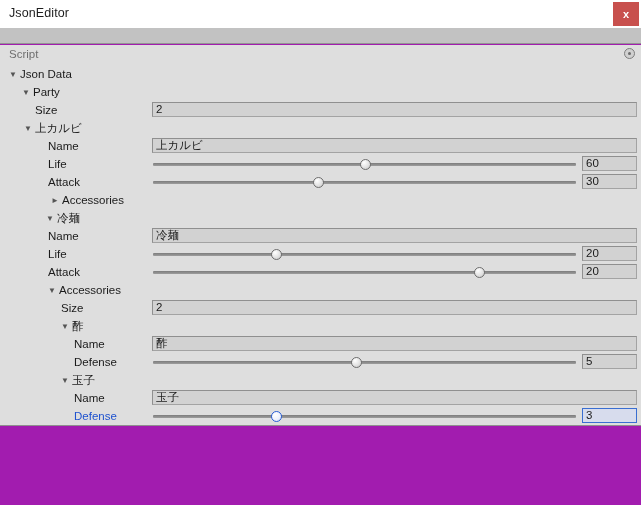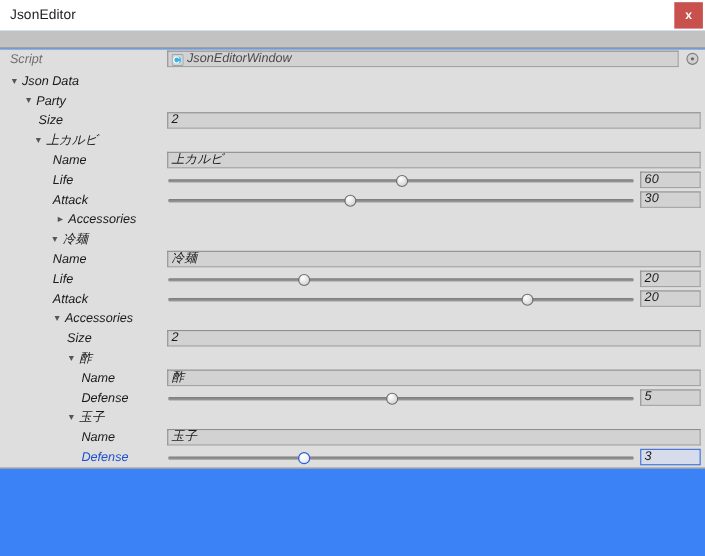--- a/index.html
+++ b/index.html
@@ -5,21 +5,21 @@
   * { box-sizing: border-box; margin: 0; padding: 0; }
   html, body {
     width: 641px; height: 505px;
     font-family: "Liberation Sans", "DejaVu Sans", sans-serif;
     background: #ffffff;
     overflow: hidden;
   }
   #app {
     position: relative;
     width: 641px; height: 505px;
-    background: #3b82f6;
+    background: #a21caf;
   }
 
   
   .titlebar {
     position: absolute; left: 0; top: 0;
     width: 641px; height: 28px;
     background: #ffffff;
   }
   .titlebar-text {
     position: absolute; left: 9px; top: 6px;
@@ -49,21 +49,21 @@
   .content {
     position: absolute; left: 0; top: 45px;
     width: 641px; height: 381px;
     background: #dedede;
     border-bottom: 1px solid #8f8f8f;
     overflow: hidden;
   }
 
   .row {
     position: absolute;
-    left: 0; width: 533px; height: 18px; font-style: italic;
+    left: 0; width: 533px; height: 18px;
   }
   .row-label {
     position: absolute;
     top: 2px;
     font-size: 11.5px;
     color: #1a1a1a;
     white-space: nowrap;
     line-height: 14px;
   }
   .row-label.dim { color: #6f6f6f; }
@@ -177,44 +177,36 @@
     <div class="titlebar-text">JsonEditor</div>
     <div class="close-btn">x</div>
   </div>
 
   <div class="toolbar"></div>
 
   <div class="content">
 
     <div class="row" style="top:0px;">
       <div class="row-label dim" style="left:9px;">Script</div>
-      <div class="field objfield" style="left:152px; width:465px;">
-        <svg class="obj-icon" viewBox="0 0 12 12">
-          <rect x="0.5" y="0.5" width="11" height="11" rx="1.5" fill="#cfd6da" stroke="#9aa4ac"></rect>
-          <circle cx="6" cy="6" r="3.2" fill="#39b2e0"></circle>
-          <path d="M7.6 4.6 A3 3 0 1 0 7.6 7.4" fill="none" stroke="#ffffff" stroke-width="1.1"></path>
-        </svg>
-        <span>JsonEditorWindow</span>
-      </div>
       <div class="obj-picker" style="left:624px;"></div>
     </div>
 
     <div id="tree-rows">
         <div class="row" style="top: 20px;">
           <div class="row-label" style="left: 9px;"><span class="tri">▼</span><span>Json Data</span></div>
         </div>
         <div class="row" style="top: 38px;">
           <div class="row-label" style="left: 22px;"><span class="tri">▼</span><span>Party</span></div>
         </div>
         <div class="row" style="top: 56px;">
           <div class="row-label" style="left: 35px;"><span>Size</span></div>
           <div class="field" style="left: 152px; width: 485px;">2</div>
         </div>
         <div class="row" style="top: 74px;">
-          <div class="row-label" style="left: 31px;"><span class="tri">▼</span><span>上カルビ</span></div>
+          <div class="row-label" style="left: 24px;"><span class="tri">▼</span><span>上カルビ</span></div>
         </div>
         <div class="row" style="top: 92px;">
           <div class="row-label" style="left: 48px;"><span>Name</span></div>
           <div class="field" style="left: 152px; width: 485px;">上カルビ</div>
         </div>
         <div class="row" style="top: 110px;">
           <div class="row-label" style="left: 48px;"><span>Life</span></div>
           <div class="slider" style="left: 153px; width: 423px;">
             <div class="slider-track"></div>
             <div class="slider-thumb" style="left: 50%;"></div>

